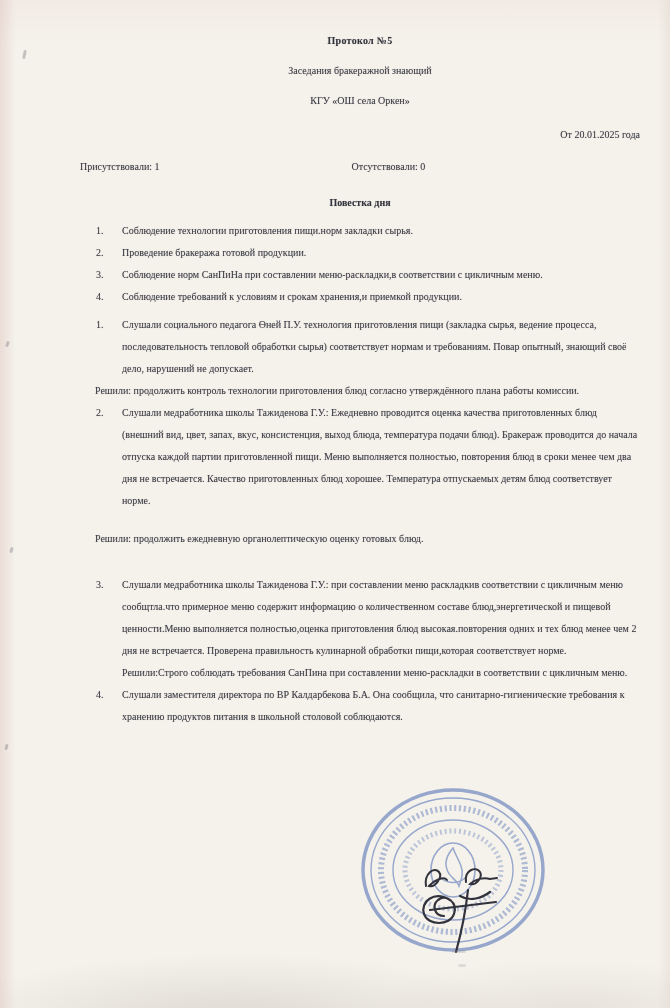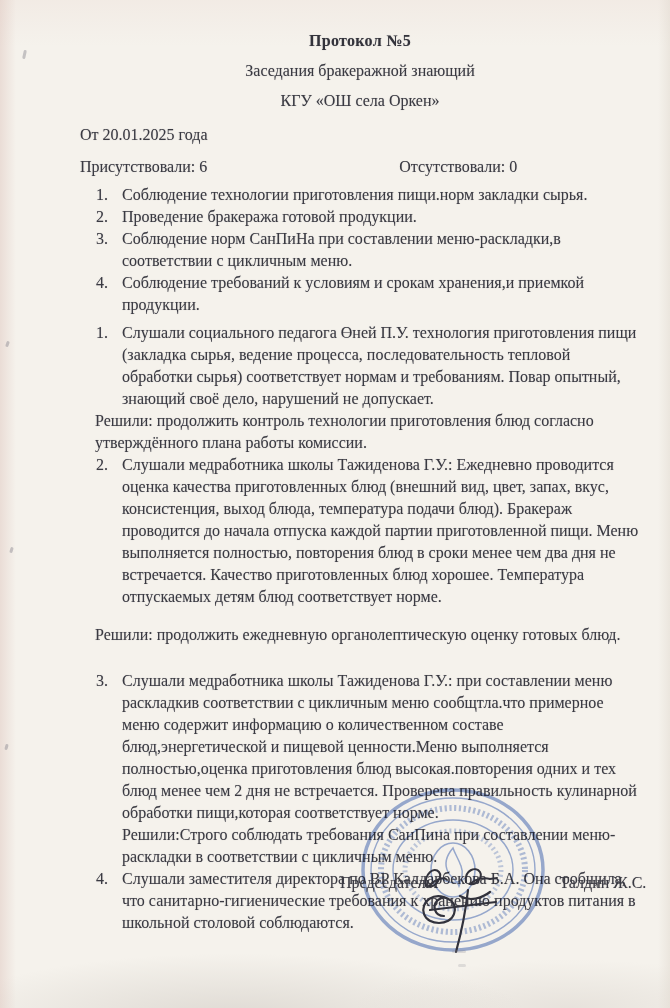--- a/index.html
+++ b/index.html
@@ -4,37 +4,37 @@
 <style>
   html,body{margin:0;padding:0;background:#cfc8c0;}
   .page{
     position:relative;
     width:670px;height:1008px;
     margin:0 auto;
     box-sizing:border-box;
     padding:26px 30px 0 80px;
     overflow:hidden;
     font-family:"Liberation Serif","DejaVu Serif",serif;
-    font-size:16px;
+    font-size:10px;
     line-height:22px;
     color:#3a3a42;
     text-shadow:0 0 1px rgba(80,80,92,.35);
     background:
       linear-gradient(90deg, rgba(216,186,178,.38), rgba(245,242,236,0) 16px),
       linear-gradient(270deg, rgba(223,215,205,.45), rgba(245,242,236,0) 12px),
       linear-gradient(180deg, rgba(236,222,215,.35), rgba(245,242,236,0) 46px),
       radial-gradient(ellipse 55% 8% at 35% 101%, rgba(203,197,190,.55), rgba(203,197,190,0) 80%),
       radial-gradient(ellipse 40% 6% at 85% 100%, rgba(210,203,196,.4), rgba(210,203,196,0) 80%),
       #f5f2ec;
   }
   .c{text-align:center;}
   .b{font-weight:bold;color:#33333b;}
   .title{margin-top:4px;letter-spacing:.3px;}
   .sub{margin-top:8px;}
-  .dateline{text-align:left;margin-top:12px;}
+  .dateline{text-align:right;margin-top:12px;}
   .attend{margin-top:10px;}
   .attend .absent{margin-left:192px;}
   .agenda-h{margin-top:14px;}
   .olist{margin-left:42px;counter-reset:li;margin-top:6px;}
   .li{position:relative;counter-increment:li;}
   .li::before{
     content:counter(li) ".";
     position:absolute;left:-26px;top:0;
     color:#3a3a42;
   }
@@ -64,23 +64,24 @@
 
 <div class="page">
 
   <div class="c title b">Протокол №5</div>
   <div class="c sub">Заседания бракеражной знающий</div>
   <div class="c sub">КГУ «ОШ села Оркен»</div>
 
   <div class="dateline">От  20.01.2025 года</div>
 
   <div class="attend">
-    <span>Присутствовали: 6</span><span class="absent">Отсутствовали: 0</span>
+    <span>Присутствовали: 1</span><span class="absent">Отсутствовали: 0</span>
   </div>
 
+  <div class="c b agenda-h">Повестка дня</div>
 
   <div class="olist">
     <div class="li"><span>Соблюдение технологии приготовления пищи.норм закладки сырья.</span></div>
     <div class="li"><span>Проведение бракеража готовой продукции.</span></div>
     <div class="li"><span>Соблюдение норм СанПиНа при составлении меню-раскладки,в соответствии с цикличным меню.</span></div>
     <div class="li"><span>Соблюдение требований к условиям и срокам хранения,и приемкой продукции.</span></div>
   </div>
 
 
   <div class="olist">
@@ -121,25 +122,20 @@
   <svg class="signature-svg" style="left:416px;top:886px;" width="100" height="72" viewBox="0 0 100 72">
     <g fill="none" stroke="#32323c" stroke-width="2.2" stroke-linecap="round">
       <path d="M34 14 C18 4 4 16 8 28 C12 40 34 40 38 28 C42 16 30 8 22 14 C16 19 18 30 28 30"></path>
       <path d="M52 4 C50 22 46 44 40 66"></path>
       <path d="M44 10 C54 16 66 12 74 6"></path>
       <path d="M14 24 L80 16"></path>
     </g>
   </svg>
 
   <div class="sig-block">
-    <div class="sig-row">
-      <span>Председатель:</span>
-      <span class="sig-gap1"></span>
-      <span class="sig-name">Талдин Ж.С.</span>
-    </div>
   </div>
 
   <div class="artifact a1"></div>
   <div class="artifact a2"></div>
   <div class="artifact a3"></div>
   <div class="artifact a4"></div>
   <div class="artifact a5"></div>
   <div class="artifact a6"></div>
 
 </div>

